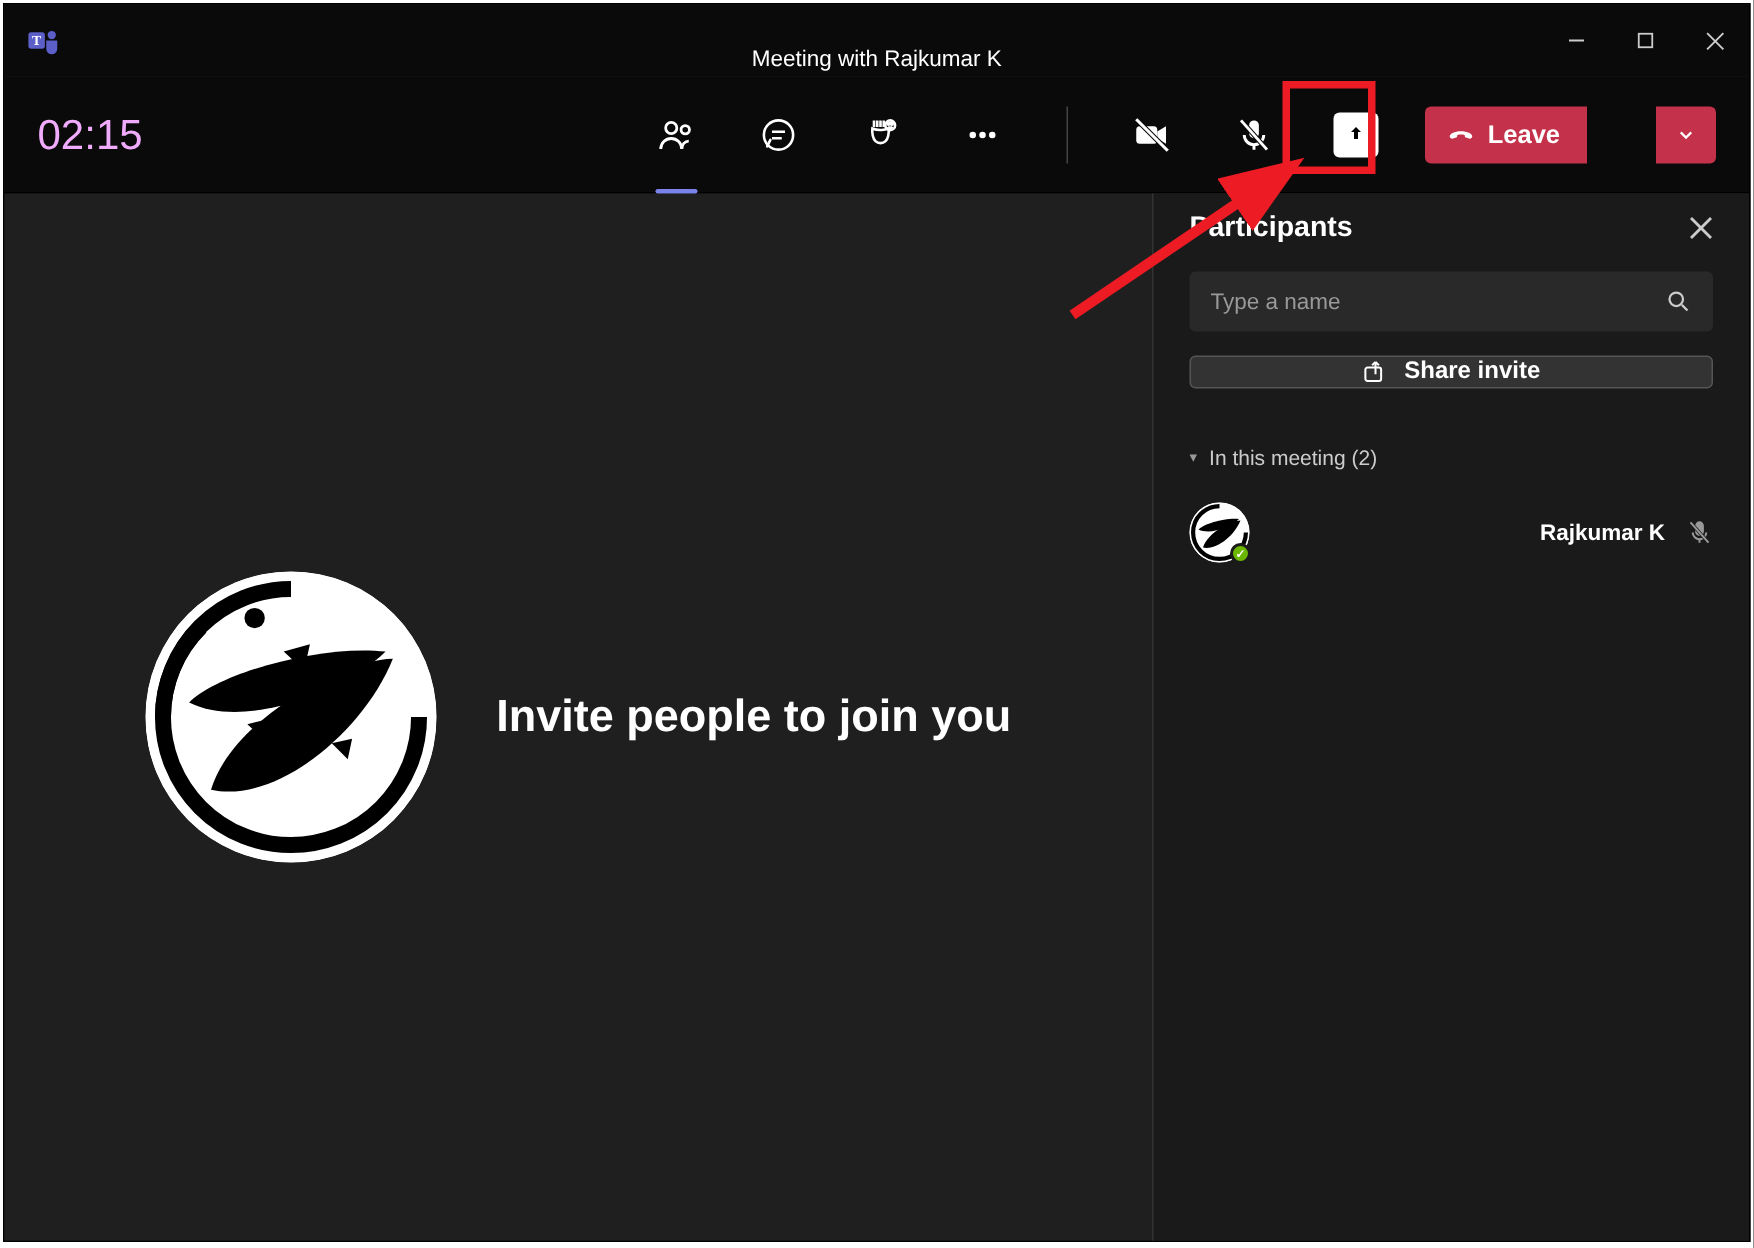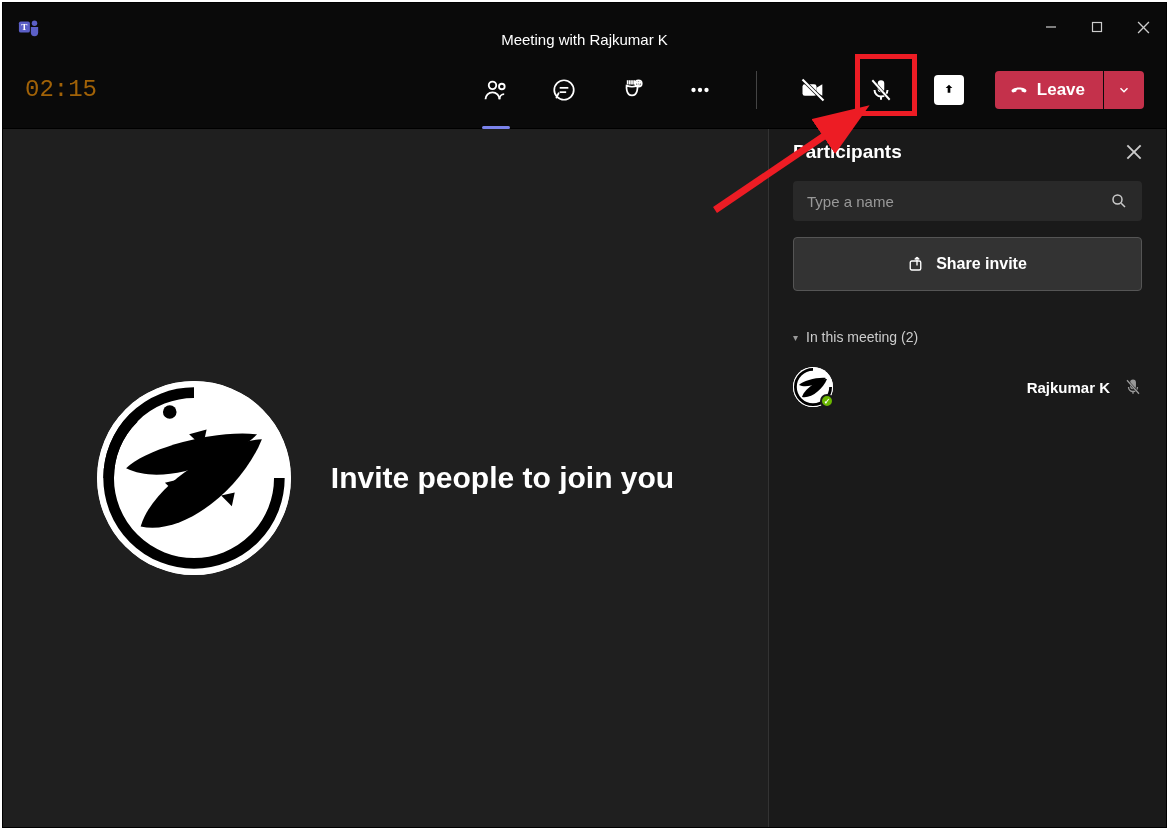--- a/index.html
+++ b/index.html
@@ -65,24 +65,23 @@
 
 .toolbar {
   height: 78px;
   background: #0a0a0a;
   display: flex;
   align-items: center;
   padding: 0 22px;
   border-bottom: 1px solid #000;
 }
 .timer {
-  color: #a16207;
-  font-size: 24px;
+  color: #f0abfc;
+  font-size: 28px;
   font-weight: 400;
-  font-family: Liberation Mono, monospace;
 }
 .toolbar-spacer { flex: 1; }
 .toolbar-icons {
   display: flex;
   align-items: center;
   gap: 28px;
 }
 .tool-icon {
   width: 40px;
   height: 48px;
@@ -116,20 +115,21 @@
   background: #fff;
   border-radius: 4px;
   display: flex;
   align-items: center;
   justify-content: center;
   color: #000;
 }
 .leave-group {
   display: flex;
   margin-left: 26px;
+  gap: 45px;
 }
 .leave-btn {
   background: #c4314b;
   color: #fff;
   border: none;
   height: 38px;
   padding: 0 18px 0 14px;
   border-radius: 4px 0 0 4px;
   font-size: 17px;
   font-weight: 600;
@@ -225,21 +225,21 @@
   border: none;
   color: #fff;
   font-size: 15px;
   outline: none;
 }
 .search-input::placeholder { color: #999; }
 .share-invite-btn {
   background: #333;
   color: #fff;
   border: 1px solid #555;
-  height: 54px;
+  height: 22px;
   border-radius: 4px;
   font-size: 16px;
   font-weight: 600;
   display: flex;
   align-items: center;
   justify-content: center;
   gap: 10px;
 }
 .section-head {
   display: flex;

